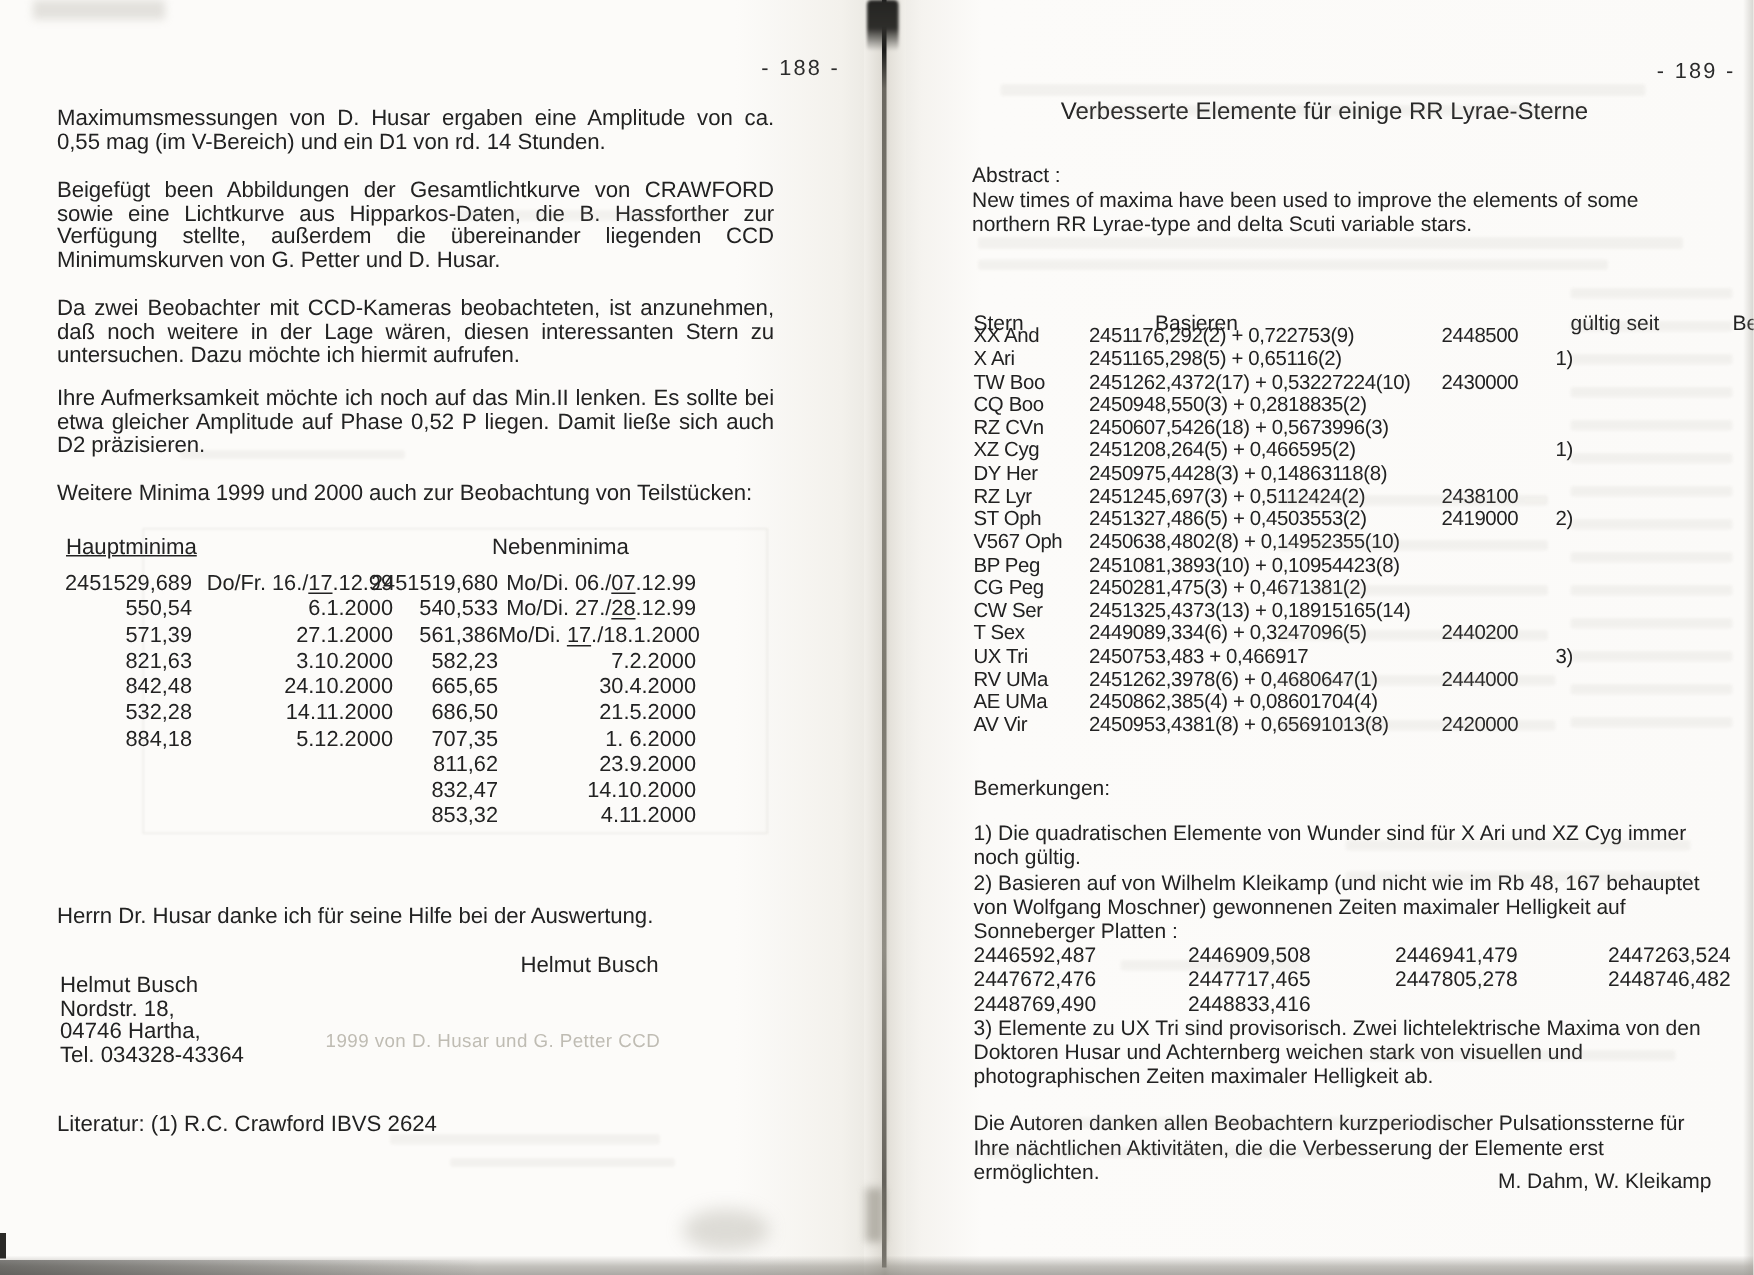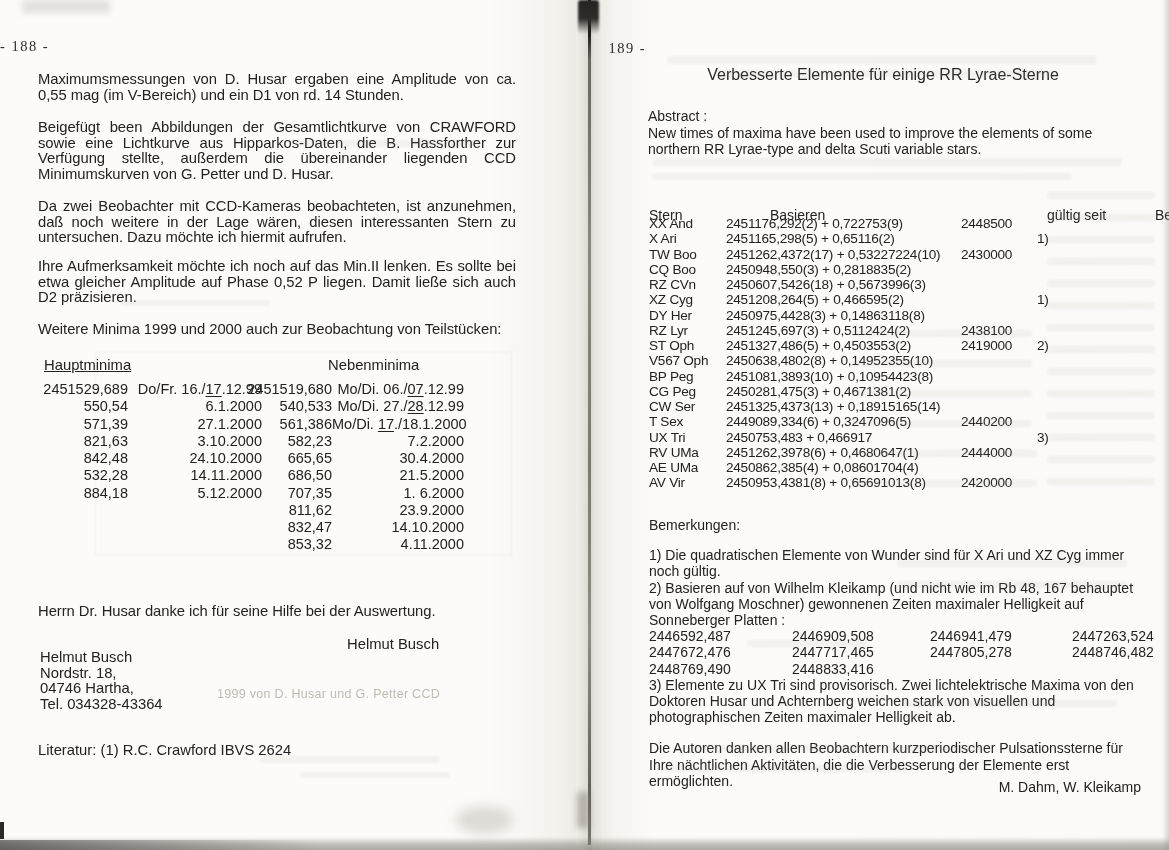--- a/index.html
+++ b/index.html
@@ -24,22 +24,22 @@
   .bottom-band{position:absolute;left:0;top:837px;width:1169px;height:13px;
     background:linear-gradient(to bottom,rgba(130,127,120,0) 0%,rgba(125,122,114,.45) 55%,rgba(105,102,95,.55) 100%);}
   .bottom-band-left{position:absolute;left:0;top:840px;width:320px;height:10px;
     background:linear-gradient(to right,rgba(40,39,36,.55),rgba(40,39,36,0));}
   .notch-left{position:absolute;left:0;top:822px;width:4px;height:17px;background:#2a2927;}
   .smudge-topleft{position:absolute;left:22px;top:0;width:88px;height:13px;
     background:#b3b0a7;opacity:.35;filter:blur(3px);}
   .right-edge{position:absolute;right:0;top:0;width:7px;height:850px;
     background:linear-gradient(to left,rgba(150,147,138,.35),rgba(150,147,138,0));}
 
-  .pagenum{position:absolute;font-family:Liberation Serif, serif;font-size:14.5px;
-    letter-spacing:1.5px;color:#2b2b2b;text-align:left;}
+  .pagenum{position:absolute;font-family:Liberation Sans, sans-serif;font-size:14.5px;
+    letter-spacing:1.5px;color:#2b2b2b;text-align:right;}
   .pagenum-l{left:0;top:38px;width:560px;}
   .pagenum-r{left:0;top:40px;width:560px;}
 
   
   .para{position:absolute;left:38px;width:478px;font-size:14.8px;line-height:15.7px;
     text-align:justify;letter-spacing:-0.05px;}
   .p1{top:72px;} .p2{top:120px;} .p3{top:199px;} .p4{top:259px;}
   .p5{top:322px;text-align:left;} .p6{top:556px;} .p7{top:604px;text-align:left;}
   .mlabel{position:absolute;top:357px;font-size:14.8px;}
   .mlabel-h{left:44px;text-decoration:underline;} .mlabel-n{left:328px;}

